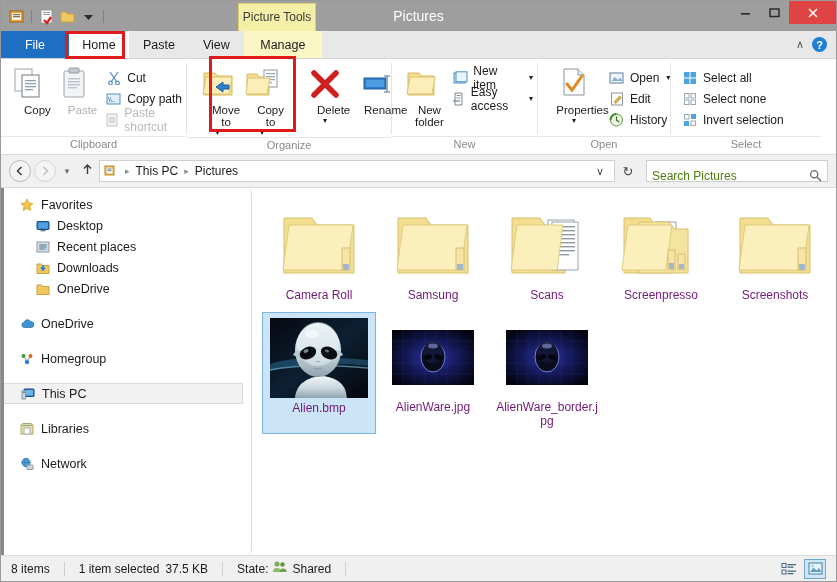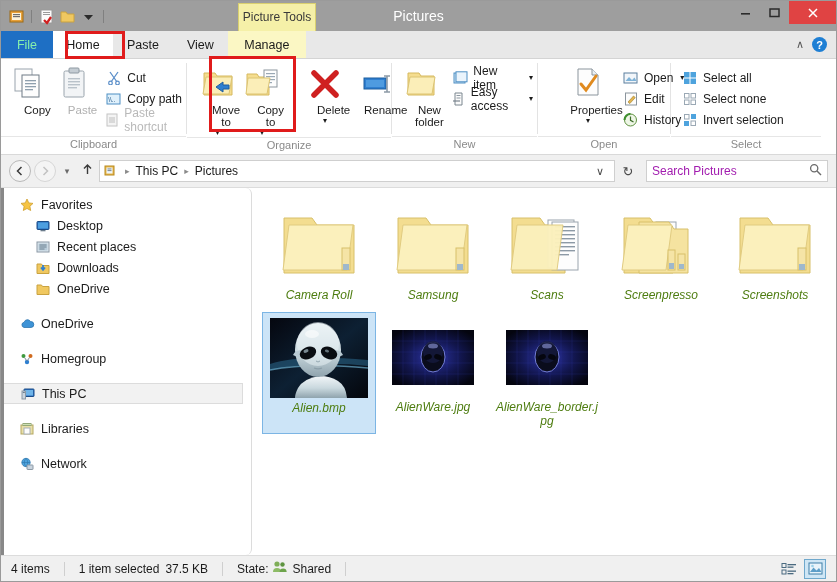--- a/index.html
+++ b/index.html
@@ -50,21 +50,21 @@
   
   .tabrow {
     height:28px; flex:0 0 28px; background:#e8e8e8; position:relative;
     display:flex; align-items:stretch;
     border-bottom:1px solid #d4d4d4;
   }
   .tab {
     padding:0 14px; display:flex; align-items:center; justify-content:center;
     font-size:12.5px; color:#1b1b1b; position:relative;
   }
-  .tab.file { background:#1e6fc4; color:#86efac; width:52px; padding:0; }
+  .tab.file { background:#1e6fc4; color:#ffffff; width:68px; padding:0; }
   .tab.active { background:#ffffff; }
   .tab.manage { background:#fbf7c4; }
   .tabright {
     margin-left:auto; display:flex; align-items:center; gap:8px;
     padding-right:9px;
   }
   .chev-up { font-size:11px; color:#555; }
   .help-ico {
     width:15px; height:15px; border-radius:50%;
     background:#1e7fd4; color:#fff; font-size:11px; font-weight:bold;
@@ -123,22 +123,22 @@
     display:flex; align-items:center; padding:0 4px; gap:3px; font-size:12px;
     color:#1b1b1b;
   }
   .crumb-sep { color:#8a8a8a; font-size:9px; padding:0 3px; }
   .addr-tool {
     width:20px; height:22px; display:flex; align-items:center;
     justify-content:center; color:#4a4a4a; font-size:11px;
   }
   .searchbox {
     width:182px; height:22px; background:#fff; border:1px solid #cfcfcf;
-    display:flex; align-items:center; padding:8px 5px; margin-left:5px;
-    font-size:12px; color:#a21caf; justify-content:space-between;
+    display:flex; padding:8px 5px; margin-left:5px;
+    font-size:12px; color:#4d7c0f; justify-content:space-between;
   }
 
   
   .main { flex:1; display:flex; background:#fff; border-top:1px solid #dcdcdc; overflow:hidden; }
   .navpane {
     width:251px; flex:0 0 251px; background:#ffffff; border-right:1px solid #dcdcdc;
     padding-top:6px; position:relative;border-radius:6px;
   }
   .navpane::before {
     content:""; position:absolute; left:0; top:0; bottom:0; width:3px; background:#888;
@@ -153,22 +153,22 @@
   .nico { width:16px; height:16px; display:flex; align-items:center; justify-content:center; }
 
   .content { flex:1; background:#fff; padding:12px 0 0 10px; position:relative; overflow:hidden; }
   .grid { display:flex; flex-wrap:wrap; align-content:flex-start; }
   .cell {
     width:114px; display:flex; flex-direction:column; align-items:center;
     padding:4px 2px 6px 2px; margin-bottom:4px;
   }
   .cell .thumb { height:82px; display:flex; align-items:center; justify-content:center; }
   .cell .nm {
-    margin-top:2px; font-size:12px; color:#4d7c0f; text-align:center;
-    line-height:14px; max-width:104px; word-wrap:break-word;font-style:italic;
+    margin-top:2px; font-size:12px; color:#701a75; text-align:center;
+    line-height:14px; max-width:104px; word-wrap:break-word;
   }
   .cell.selected { background:#cce4f7; border:1px solid #7cb5e4; }
 
   
   .status {
     flex:0 0 26px; height:26px; background:#f0f0f0; border-top:1px solid #dcdcdc;
     display:flex; align-items:center; font-size:12px; color:#1b1b1b; padding-left:10px;
   }
   .st-seg { padding-right:14px; display:flex; align-items:center; gap:4px; }
   .st-sep { width:1px; height:14px; background:#cfcfcf; margin-right:14px; }
@@ -414,21 +414,21 @@
           </div>
         </div>
       </div>
       <div class="rgroup-label">New</div>
     </div>
 
     <div class="gsep"></div>
 
     <div class="rgroup" style="width:132px">
       <div class="rgroup-body">
-        <div class="bigbtn" style="margin-left:22px;width:56px">
+        <div class="bigbtn" style="margin-left:8px;width:56px">
           <span class="glyph">
             <svg width="32" height="34" viewBox="0 0 32 34">
               <path d="M6 2 h14 l6 6 v20 H6 Z" fill="#fdfdfd" stroke="#8b959d"></path>
               <path d="M20 2 v6 h6" fill="#e8eef3" stroke="#8b959d"></path>
               <path d="M9 17 l5 6 l10 -14" stroke="#e08a1e" stroke-width="3" fill="none" stroke-linecap="round"></path>
             </svg>
           </span>
           <span class="cap">Properties</span>
           <span class="caret">▾</span>
         </div>
@@ -842,21 +842,21 @@
             </svg>
           </div>
           <div class="nm">AlienWare_border.jpg</div>
         </div>
 
       </div>
     </div>
   </div>
 
   <div class="status">
-    <span class="st-seg">4 items</span>
+    <span class="st-seg">8 items</span>
     <span class="st-sep"></span>
     <span class="st-seg" style="padding-right:6px">1 item selected</span>
     <span class="st-seg">37.5 KB</span>
     <span class="st-sep"></span>
     <span class="st-seg">
       <span>State:</span>
       <span>
         <svg width="16" height="14" viewBox="0 0 16 14">
           <circle cx="5" cy="4" r="2.6" fill="#7fae58"></circle>
             <circle cx="10.5" cy="4.5" r="2.2" fill="#5e9440"></circle>

